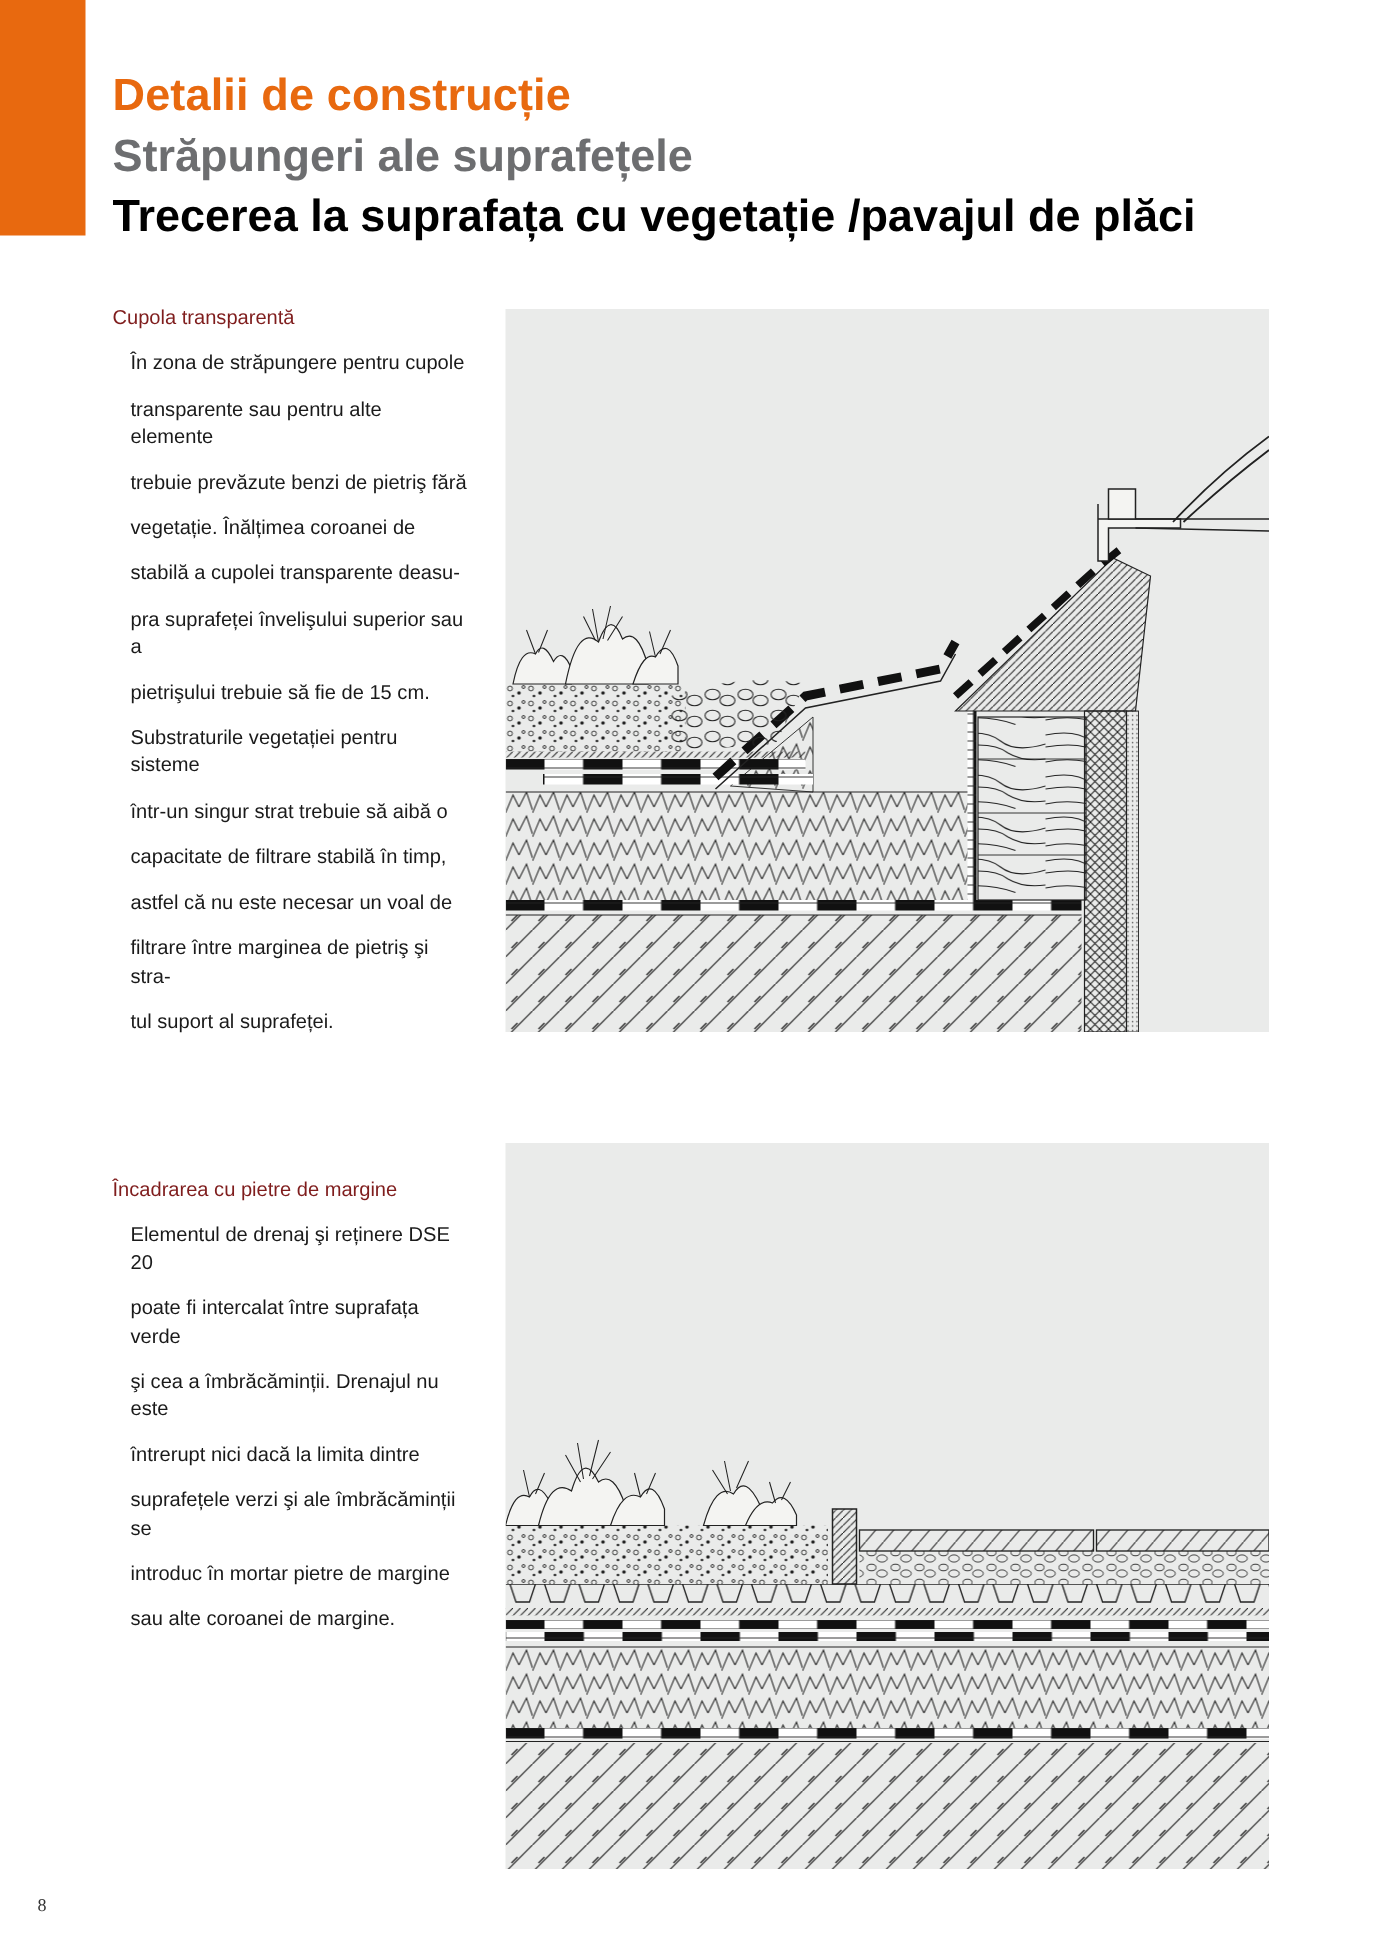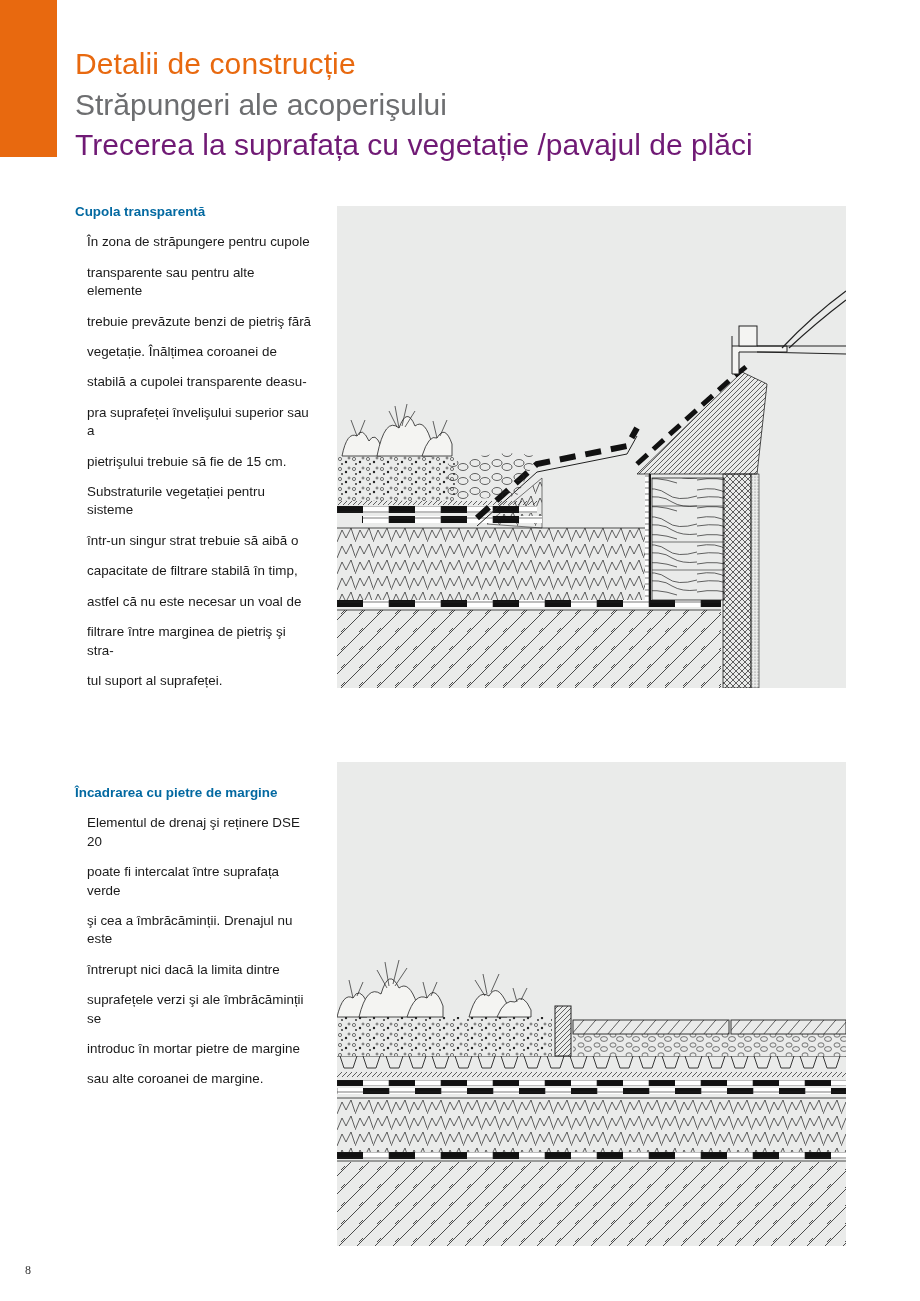--- a/index.html
+++ b/index.html
@@ -1,39 +1,39 @@
 <!DOCTYPE html>
 <html><head>
 <meta charset="utf-8">
 <style>
   html, body { margin:0; padding:0; background:#ffffff; }
   body { width:920px; height:1301px; position:relative; overflow:hidden; font-family:"Liberation Sans", sans-serif; }
   .orange-bar { position:absolute; left:0; top:0; width:57px; height:157px; background:#e8690f; }
-  .title { position:absolute; left:75px; margin:0; font-weight:normal; font-family:"Liberation Sans", sans-serif; white-space:nowrap; }
+  .title { position:absolute; left:75px; margin:0; font-weight:bold; font-family:"Liberation Sans", sans-serif; white-space:nowrap; }
   .t1 { top:47px; font-size:30px; color:#e8690f; letter-spacing:0.1px; }
   .t2 { top:88px; font-size:30px; color:#6d6e70; }
-  .t3 { top:128px; font-size:30px; color:#701a75; }
+  .t3 { top:128px; font-size:30px; color:#000000; }
   .section { position:absolute; left:75px; width:250px; font-size:13.4px; line-height:18.4px; color:#1a1a1a; }
-  .section h3 { margin:0; font-size:13.4px; line-height:18.4px; color:#0369a1; font-weight:bold; }
+  .section h3 { margin:0; font-size:13.4px; line-height:18.4px; color:#7f1d1d; font-weight:normal; }
   .section p { margin:12px; }
   .s1 { top:203px; }
   .s2 { top:784px; }
   .figure { position:absolute; left:337px; width:509px; background:#eaebea; overflow:hidden; }
   .f1 { top:206px; height:482px; }
   .f2 { top:762px; height:484px; }
   .figure svg { display:block; }
   .page-number { position:absolute; left:25px; top:1263px; font-family:"Liberation Serif", serif; font-size:12px; color:#333; }
 </style>
 </head>
 <body>
 
 <div class="orange-bar"></div>
 
 <h1 class="title t1">Detalii de construcție</h1>
-<h2 class="title t2">Străpungeri ale acoperişului</h2>
+<h2 class="title t2">Străpungeri ale suprafețele</h2>
 <h2 class="title t3">Trecerea la suprafața cu vegetație /pavajul de plăci</h2>
 
 <div class="section s1">
   <h3>Cupola transparentă</h3>
   <p>În zona de străpungere pentru cupole</p>
   <p>transparente sau pentru alte elemente</p>
   <p>trebuie prevăzute benzi de pietriş fără</p>
   <p>vegetație. Înălțimea coroanei de</p>
   <p>stabilă a cupolei transparente deasu-</p>
   <p>pra suprafeței învelişului superior sau a</p>

